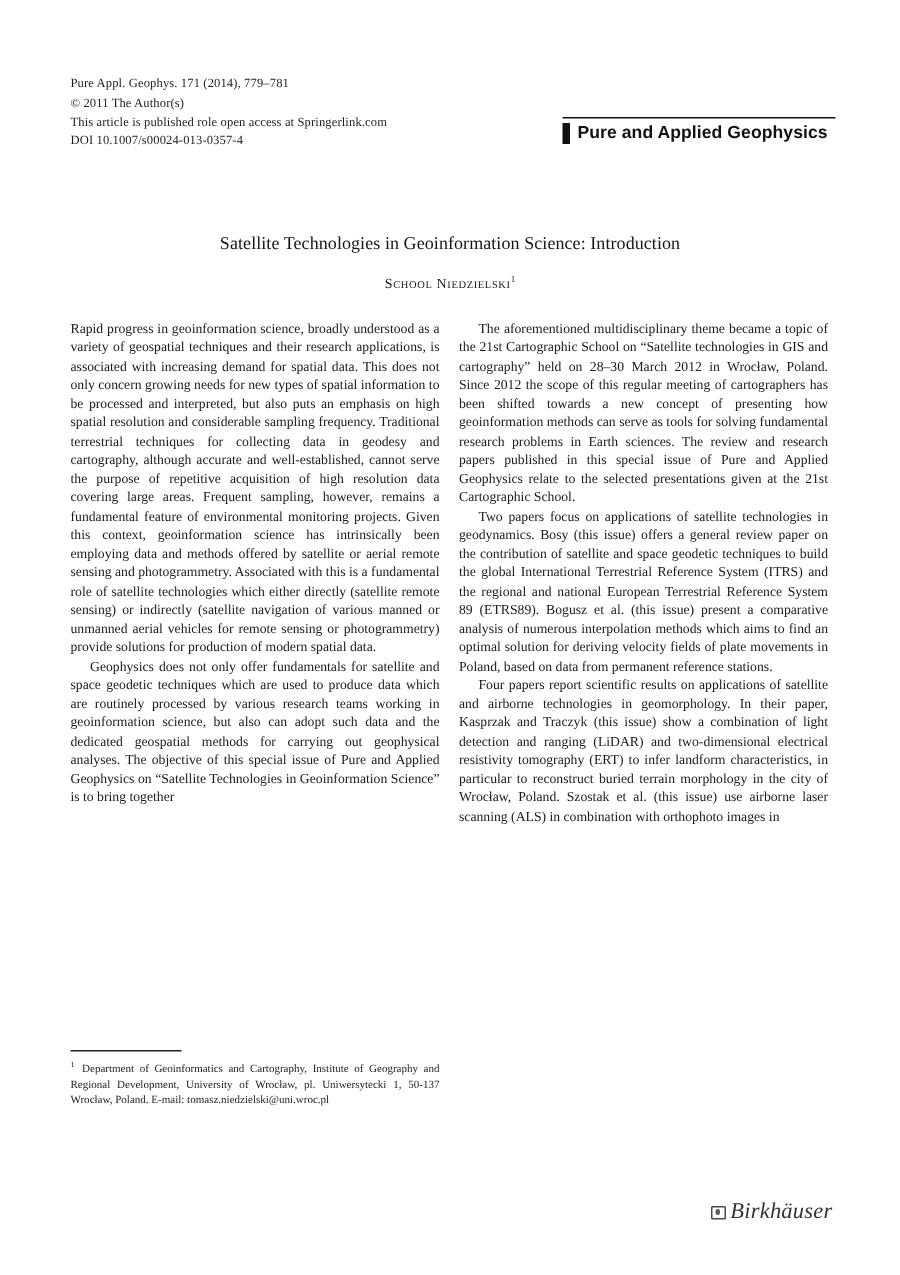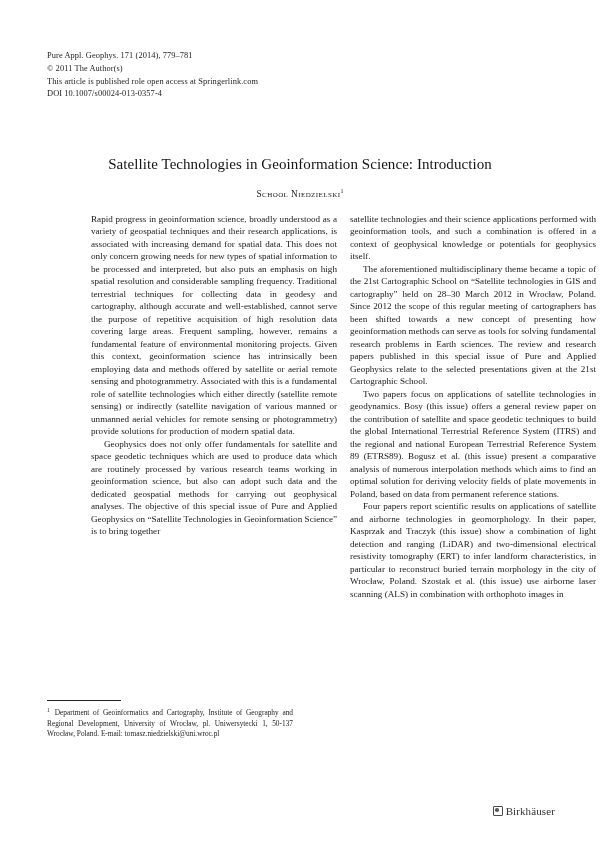--- a/index.html
+++ b/index.html
@@ -73,21 +73,21 @@
 
   
   .title-block {
     position: absolute;
     left: 47px;
     top: 155px;
     width: 506px;
     text-align: center;
   }
   .paper-title {
-    font-size: 15px;
+    font-size: 12px;
     line-height: 1.3;
     color: #141414;
     letter-spacing: 0.004em;
   }
   .author-line {
     margin-top: 13px;
     font-size: 9.3px;
     font-variant: small-caps;
     letter-spacing: 0.045em;
     color: #1a1a1a;
@@ -100,21 +100,20 @@
   }
 
   
   .columns {
     position: absolute;
     left: 47px;
     top: 213px;
     width: 506px;
     display: flex;
     gap: 13px;
-    margin-left: 44px;
   }
   .col {
     width: 246px;
     position: relative;
   }
   .col p {
     margin: 0;
     font-size: 9.15px;
     line-height: 1.365;
     text-align: justify;
@@ -171,54 +170,61 @@
     content: "";
     position: absolute;
     left: 1.2px;
     top: 1.2px;
     width: 3.6px;
     height: 3.6px;
     background: #5a5a5a;
     border-radius: 50%;
   }
   .publisher-name {
-    font-size: 11px;
+    font-size: 15px;
     color: #333;
     letter-spacing: 0.01em;
+    font-style: italic;
   }
 </style>
 </head>
 <body>
 
 <div class="page">
 
   <div class="masthead">
     <div class="masthead-lines">
       <div>Pure Appl. Geophys. 171 (2014), 779–781</div>
       <div>© 2011 The Author(s)</div>
       <div>This article is published role open access at Springerlink.com</div>
       <div>DOI 10.1007/s00024-013-0357-4</div>
     </div>
 
+    <div class="journal-logo">
+      <div class="journal-rule"></div>
+      <div class="journal-row">
+        <div class="journal-bar"></div>
+        <div class="journal-name">Pure and Applied Geophysics</div>
+      </div>
+    </div>
   </div>
 
   <div class="title-block">
     <div class="paper-title">Satellite Technologies in Geoinformation Science: Introduction</div>
     <div class="author-line">
       <span>School Niedzielski</span><sup>1</sup>
     </div>
   </div>
 
   <div class="columns">
     <div class="col">
       <p>Rapid progress in geoinformation science, broadly understood as a variety of geospatial techniques and their research applications, is associated with increasing demand for spatial data. This does not only concern growing needs for new types of spatial information to be processed and interpreted, but also puts an emphasis on high spatial resolution and considerable sampling frequency. Traditional terrestrial techniques for collecting data in geodesy and cartography, although accurate and well-established, cannot serve the purpose of repetitive acquisition of high resolution data covering large areas. Frequent sampling, however, remains a fundamental feature of environmental monitoring projects. Given this context, geoinformation science has intrinsically been employing data and methods offered by satellite or aerial remote sensing and photogrammetry. Associated with this is a fundamental role of satellite technologies which either directly (satellite remote sensing) or indirectly (satellite navigation of various manned or unmanned aerial vehicles for remote sensing or photogrammetry) provide solutions for production of modern spatial data.</p>
       <p class="indent">Geophysics does not only offer fundamentals for satellite and space geodetic techniques which are used to produce data which are routinely processed by various research teams working in geoinformation science, but also can adopt such data and the dedicated geospatial methods for carrying out geophysical analyses. The objective of this special issue of Pure and Applied Geophysics on “Satellite Technologies in Geoinformation Science” is to bring together</p>
     </div>
     <div class="col">
-      <p>satellite technologies and their science applications performed with geoinformation tools, and such a combination is offered in a context of geophysical knowledge or potentials for geophysics itself.</p>
       <p class="indent">The aforementioned multidisciplinary theme became a topic of the 21st Cartographic School on “Satellite technologies in GIS and cartography” held on 28–30 March 2012 in Wrocław, Poland. Since 2012 the scope of this regular meeting of cartographers has been shifted towards a new concept of presenting how geoinformation methods can serve as tools for solving fundamental research problems in Earth sciences. The review and research papers published in this special issue of Pure and Applied Geophysics relate to the selected presentations given at the 21st Cartographic School.</p>
       <p class="indent">Two papers focus on applications of satellite technologies in geodynamics. Bosy (this issue) offers a general review paper on the contribution of satellite and space geodetic techniques to build the global International Terrestrial Reference System (ITRS) and the regional and national European Terrestrial Reference System 89 (ETRS89). Bogusz et al. (this issue) present a comparative analysis of numerous interpolation methods which aims to find an optimal solution for deriving velocity fields of plate movements in Poland, based on data from permanent reference stations.</p>
       <p class="indent">Four papers report scientific results on applications of satellite and airborne technologies in geomorphology. In their paper, Kasprzak and Traczyk (this issue) show a combination of light detection and ranging (LiDAR) and two-dimensional electrical resistivity tomography (ERT) to infer landform characteristics, in particular to reconstruct buried terrain morphology in the city of Wrocław, Poland. Szostak et al. (this issue) use airborne laser scanning (ALS) in combination with orthophoto images in</p>
     </div>
   </div>
 
   <div class="footnote">
     <div class="footnote-rule"></div>
     <div class="footnote-text">
       <sup>1</sup><span>Department of Geoinformatics and Cartography, Institute of Geography and Regional Development, University of Wrocław, pl. Uniwersytecki 1, 50-137 Wrocław, Poland. E-mail: tomasz.niedzielski@uni.wroc.pl</span>

